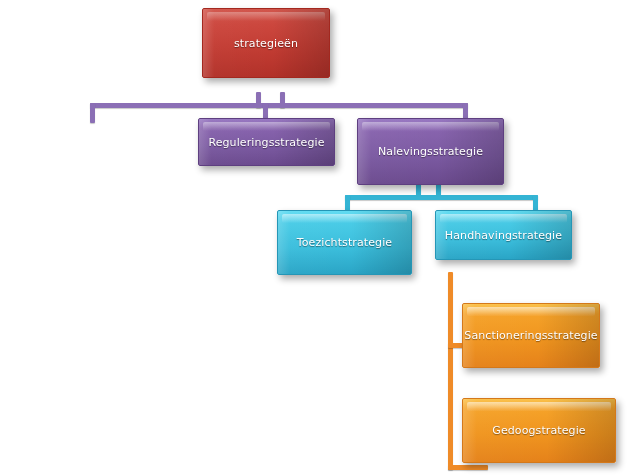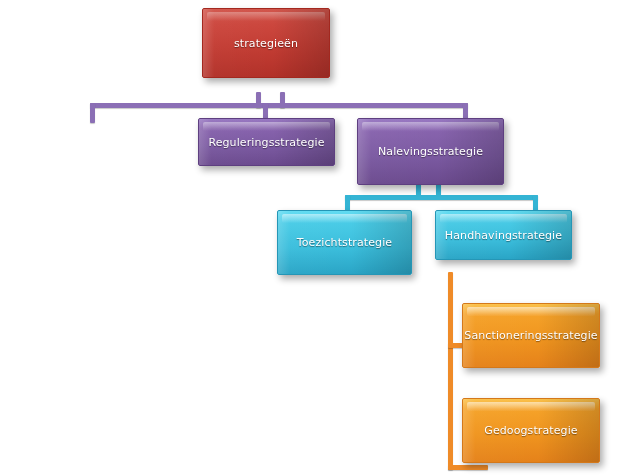--- a/index.html
+++ b/index.html
@@ -178,17 +178,17 @@
   </div>
 
   <div class="node cyan" style="left:435px; top:210px; width:137px; height:50px;">
     <span class="label">Handhavingstrategie</span>
   </div>
 
   <div class="node orange" style="left:462px; top:303px; width:138px; height:65px;">
     <span class="label">Sanctioneringsstrategie</span>
   </div>
 
-  <div class="node orange" style="left:462px; top:398px; width:138px; height:65px;">
+  <div class="node orange" style="left:462px; top:398px; width:154px; height:65px;">
     <span class="label">Gedoogstrategie</span>
   </div>
 
 </div>
 
 </body></html>

